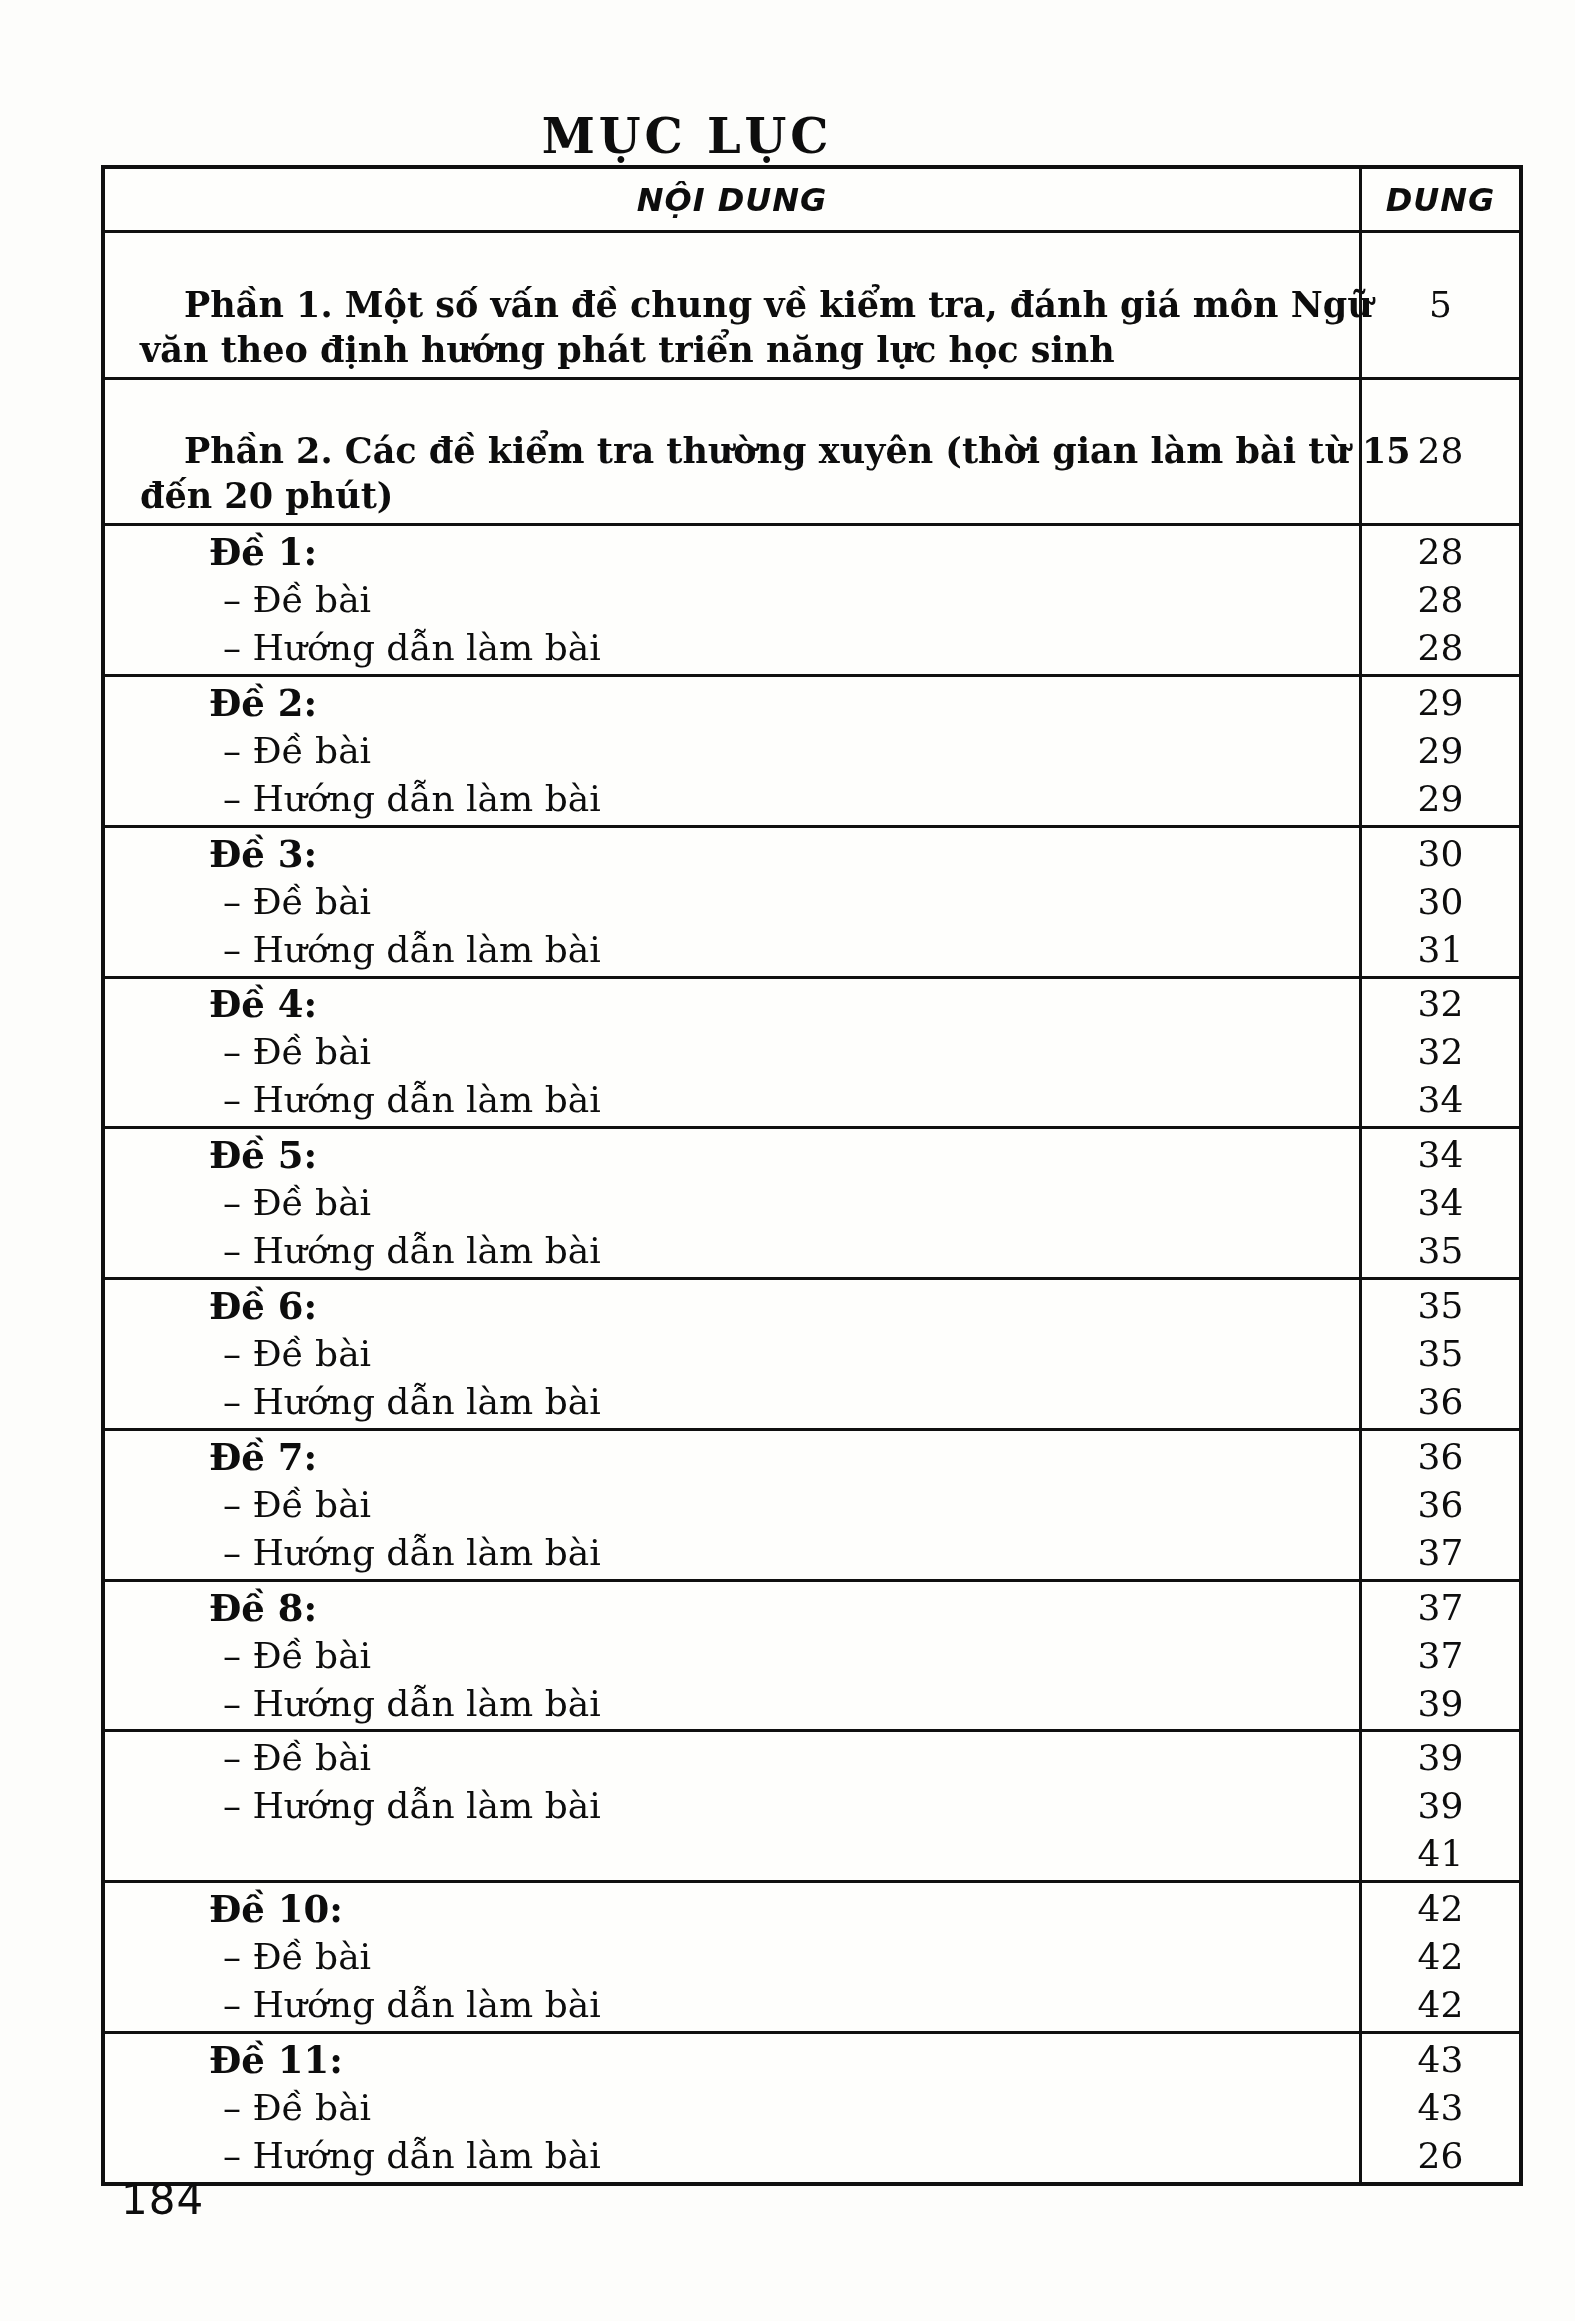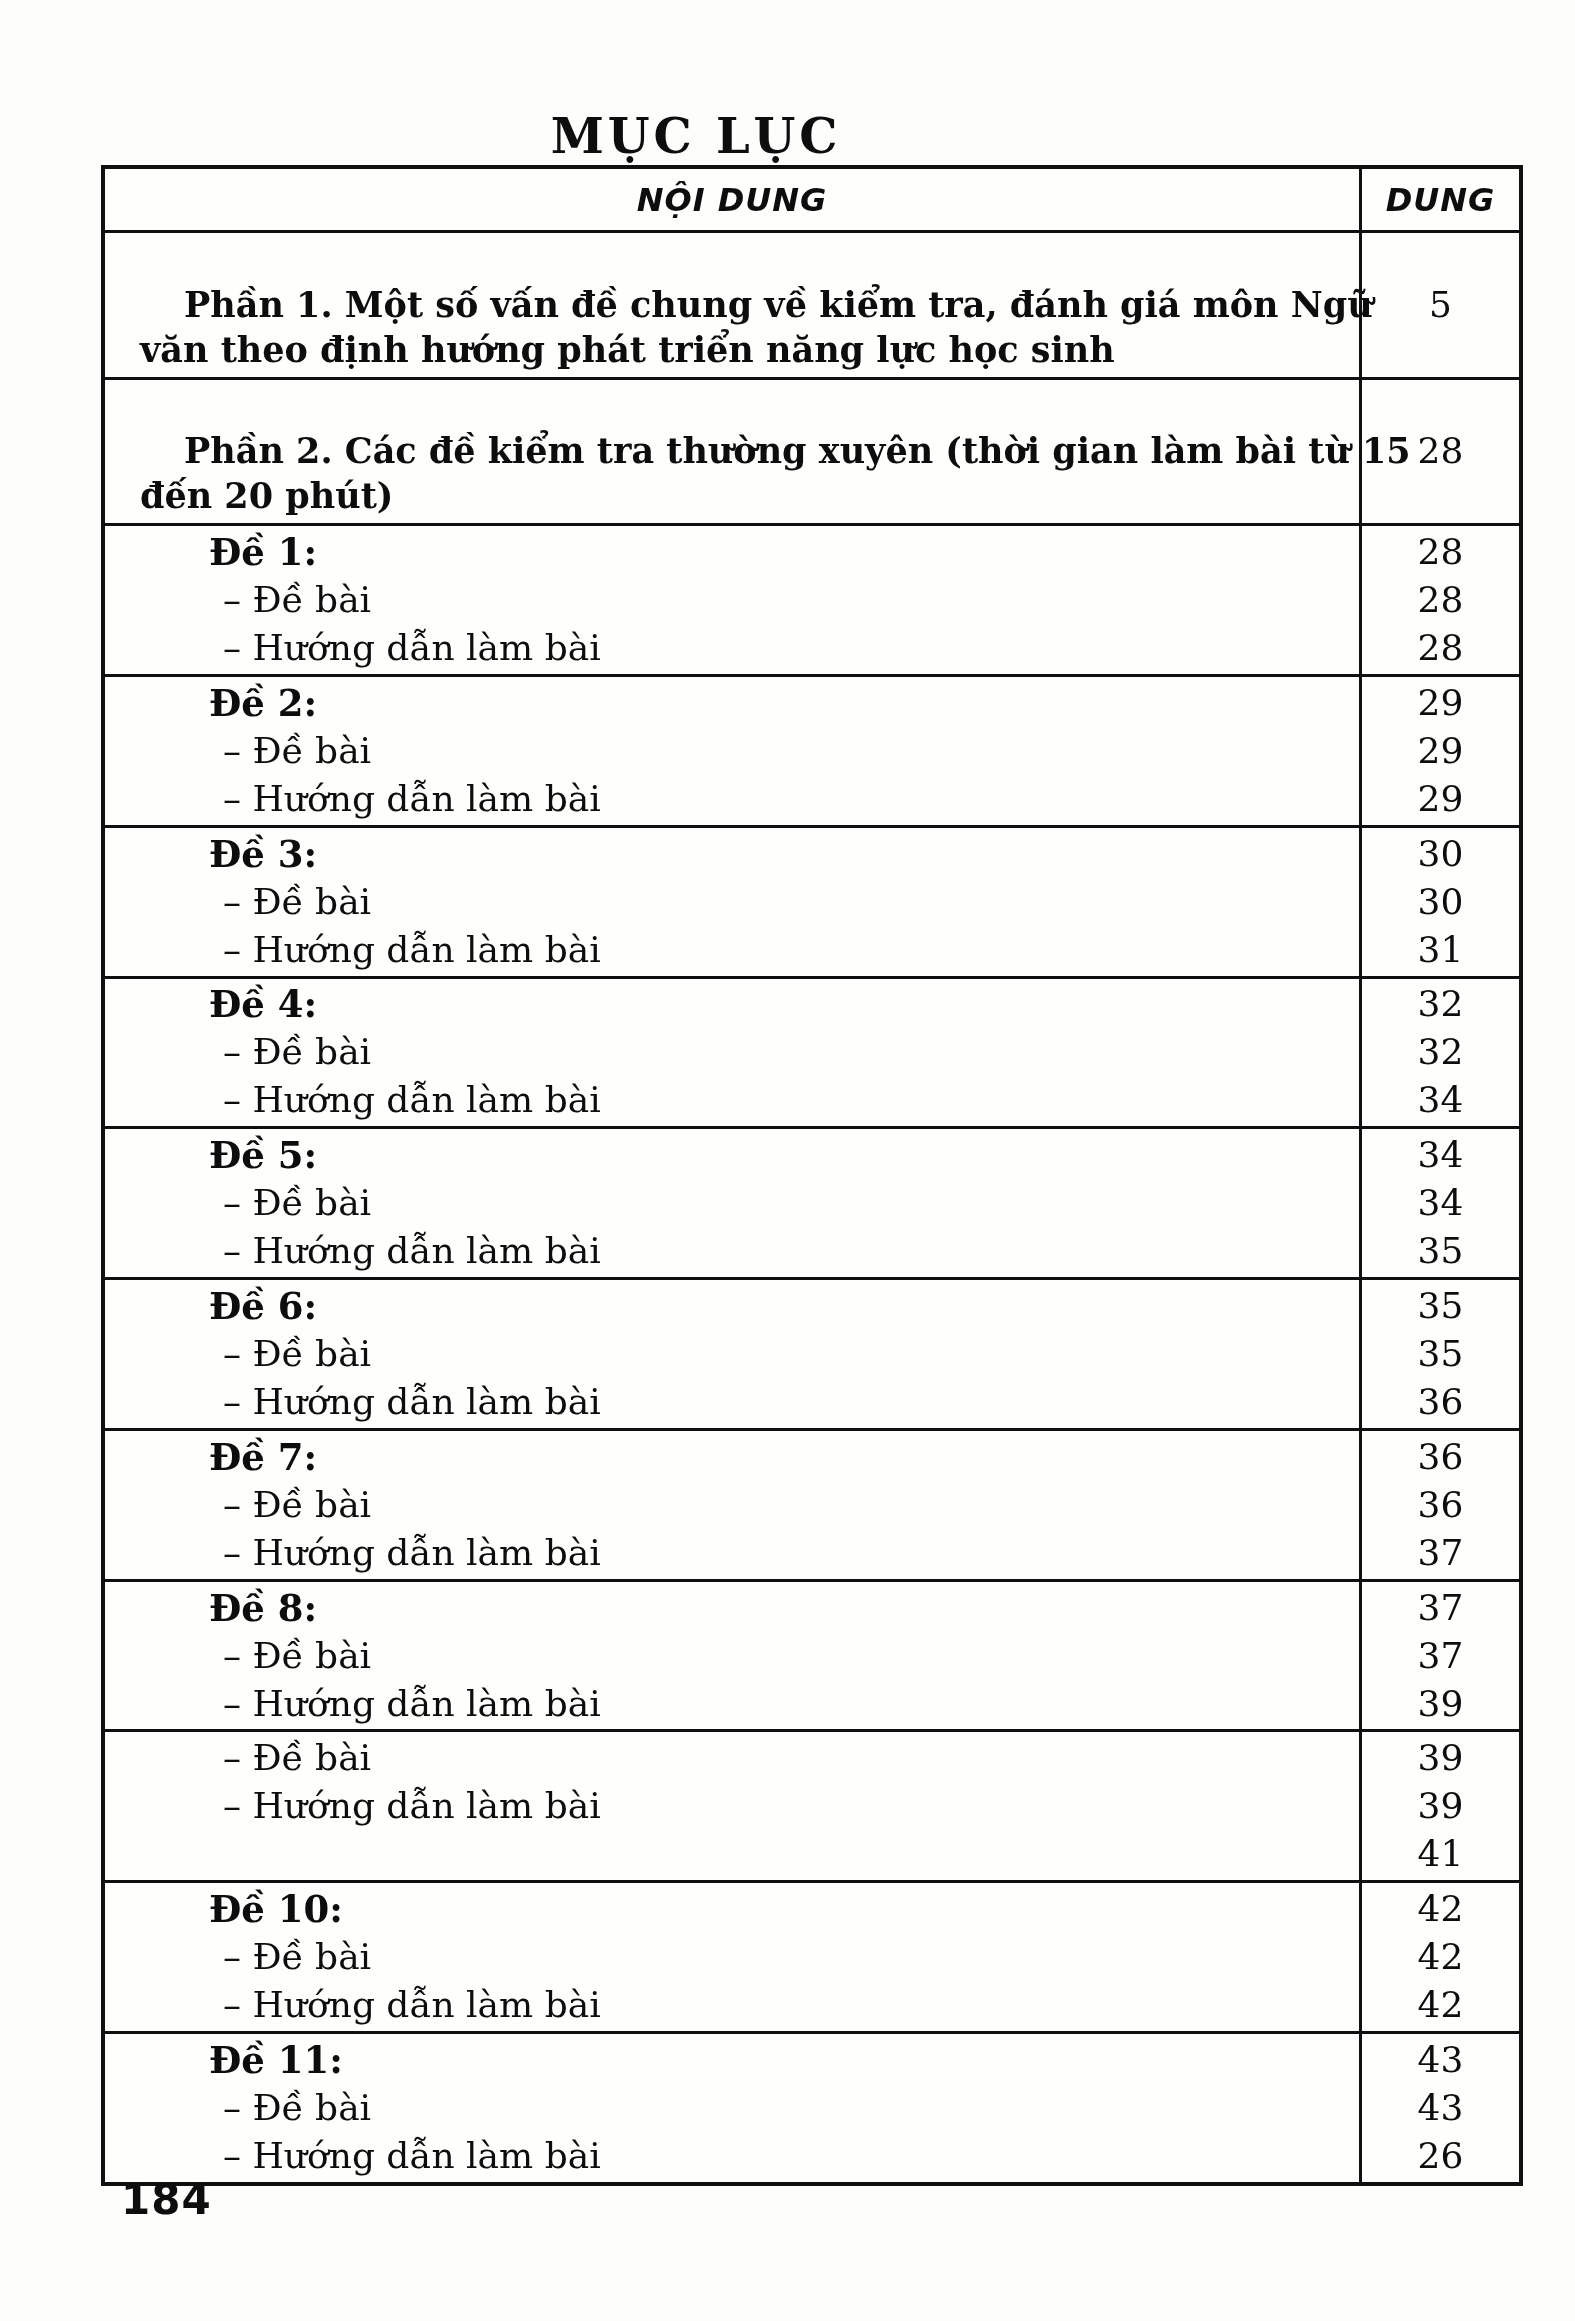--- a/index.html
+++ b/index.html
@@ -6,21 +6,21 @@
   .sheet {
     position:relative;
     width:1576px; height:2321px;
     background:#fdfdfb;
     font-family:"DejaVu Serif", serif;
     color:#0d0d0d;
     overflow:hidden;
   }
   .doc-title {
     position:absolute;
-    top:108px; left:9px; width:1374px;
+    top:108px; left:0; width:1374px;
     margin:0;
     text-align:center;
     font-size:48px;
     font-weight:bold;
     letter-spacing:3.8px;
     font-family:"DejaVu Serif", serif;
   }
   .toc-table {
     position:absolute;
     left:101px; top:165px;
@@ -79,21 +79,21 @@
   }
   .de-page, .part-page {
     font-size:36px;
     line-height:48px;
     text-align:center;
   }
   .footer-page-number {
     position:absolute;
     left:121px; top:2175px;
     font-family:"DejaVu Sans", sans-serif;
-    font-weight:bold;
+    font-weight:normal;
     font-size:42px;
     letter-spacing:1px;
   }
 </style>
 </head>
 <body>
 
 <div class="sheet">
 
   <h1 class="doc-title">MỤC LỤC</h1>

